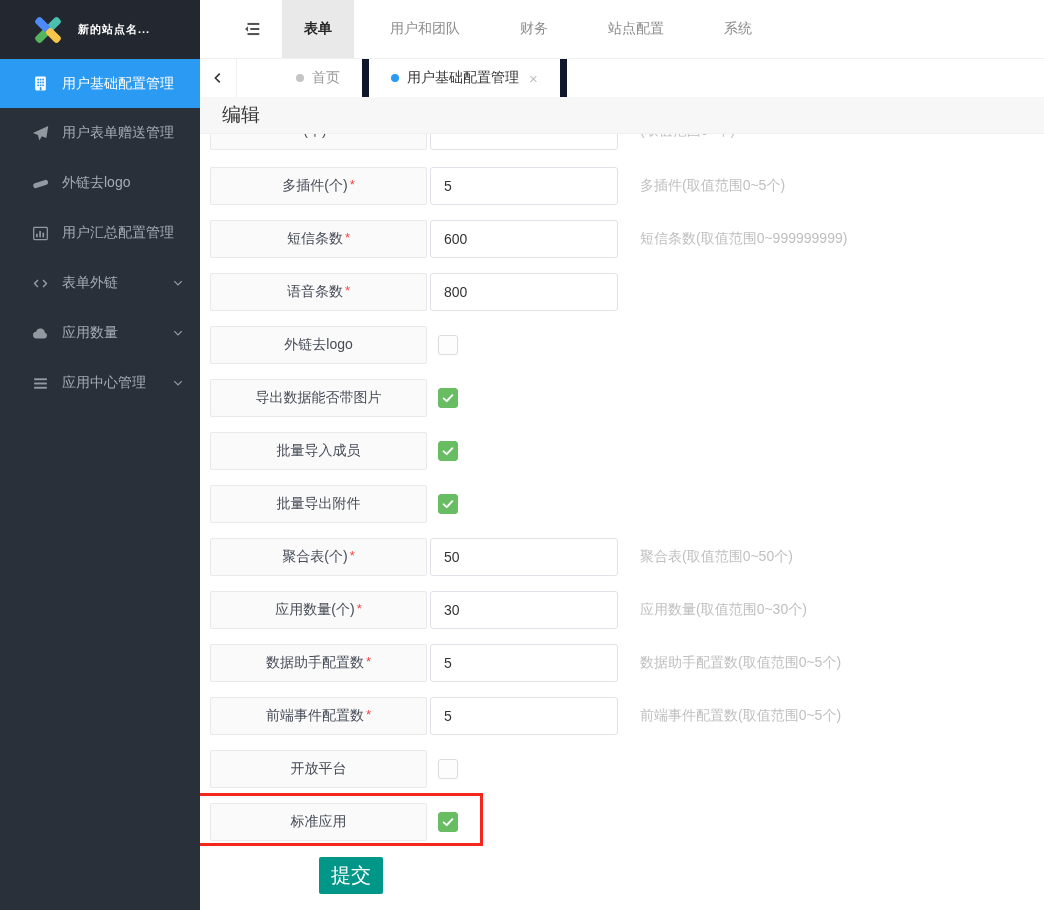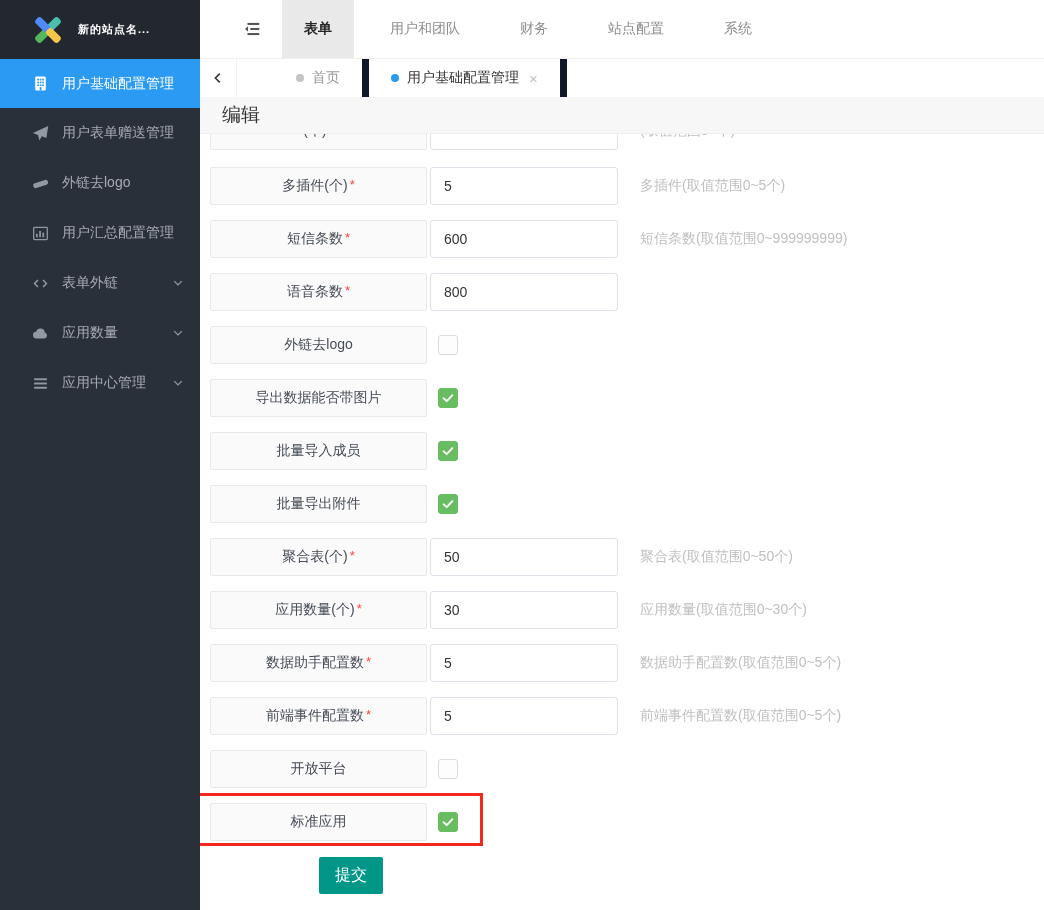--- a/index.html
+++ b/index.html
@@ -42,21 +42,21 @@
   .form-row { position:relative; height:38px; margin-bottom:15px; width:830px;padding-left:44px; }
   .label-box { position:absolute; left:0; top:0; width:217px; height:38px; background:#fafafa; border:1px solid #e9e9e9; border-radius:2px; display:flex; align-items:center; justify-content:center; font-size:14px; color:#464c57; }
   .req { color:#ff4242; margin-left:2px; position:relative; top:-2px; font-size:13px; }
   .input-box { position:absolute; left:220px; top:0; width:188px; height:38px; background:#fff; border:1px solid #dfe2e8; border-radius:3px; display:flex; align-items:center; padding-left:13px; font-size:14px; color:#333; cursor:text; }
   .hint { position:absolute; left:430px; top:0; height:38px; display:flex; align-items:center; font-size:14px; color:#bfbfbf; white-space:nowrap; }
   .checkbox { position:absolute; left:228px; top:9px; width:20px; height:20px; border-radius:3px; border:1px solid #dcdcdc; background:#fdfdfd; cursor:pointer; display:flex; align-items:center; justify-content:center; }
   .checkbox.checked { background:var(--green,#68bd63); border-color:var(--green,#68bd63); }
   .checkbox svg { width:14px; height:14px; }
   .partial-row { position:absolute; left:10px; top:-22px; }
   .annotation { position:absolute; left:-13px; top:-10px; width:286px; height:53px; border:3px solid var(--red,#f5271c); pointer-events:none; z-index:5; }
-  .submit-btn { display:block; margin:16px 0 0 109px; width:64px; height:37px; background:var(--teal,#009688); color:#fff; border:none; border-radius:2px; font-size:16px; cursor:pointer; font-family:inherit; }
+  .submit-btn { display:block; margin:16px 0 0 109px; width:64px; height:37px; background:var(--teal,#009688); color:#fff; border:none; border-radius:2px; font-size:20px; cursor:pointer; font-family:inherit; }
 
   svg { display:block; }
 </style>
 </head>
 <body>
 
 <div id="app">
 
   <div class="top-header">
     <div class="logo-area">

